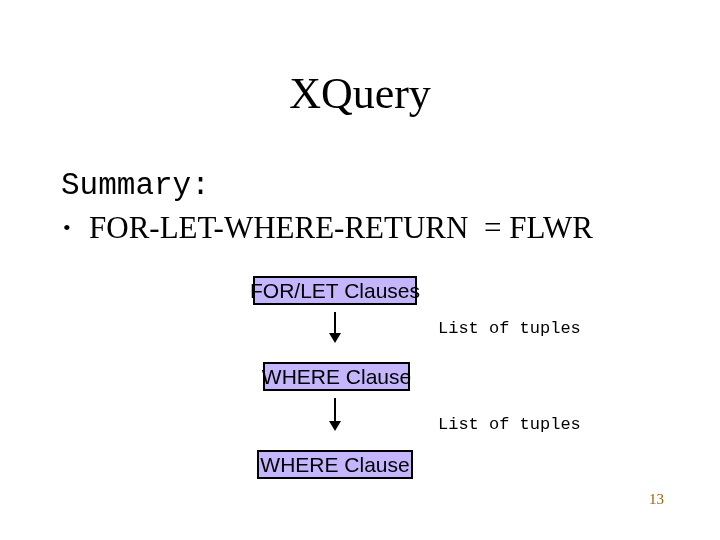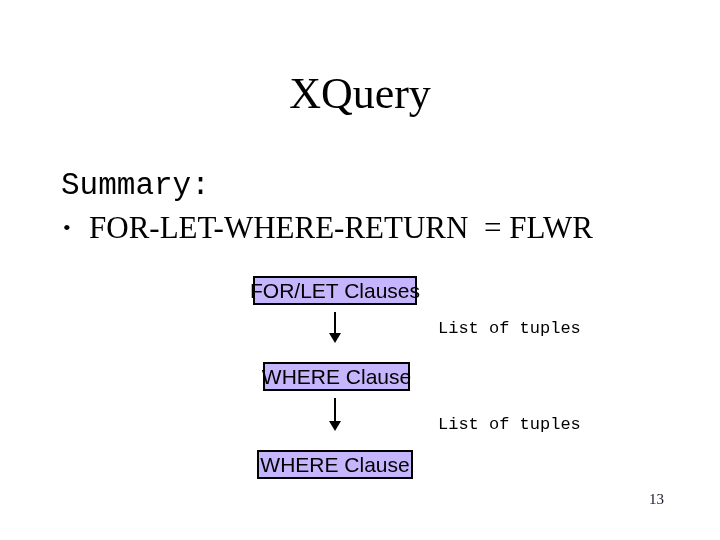--- a/index.html
+++ b/index.html
@@ -107,21 +107,21 @@
       white-space: nowrap;
       z-index: 2;
     }
     .page-number {
       position: absolute;
       left: 649px;
       top: 491px;
       font-family: "Liberation Serif", serif;
       font-size: 15px;
       line-height: 16px;
-      color: #0f172a;
+      color: #a16207;
       z-index: 1;
     }
   </style>
 </head>
 <body>
 
 <div class="slide">
 
   <h1 class="title">XQuery</h1>
 

